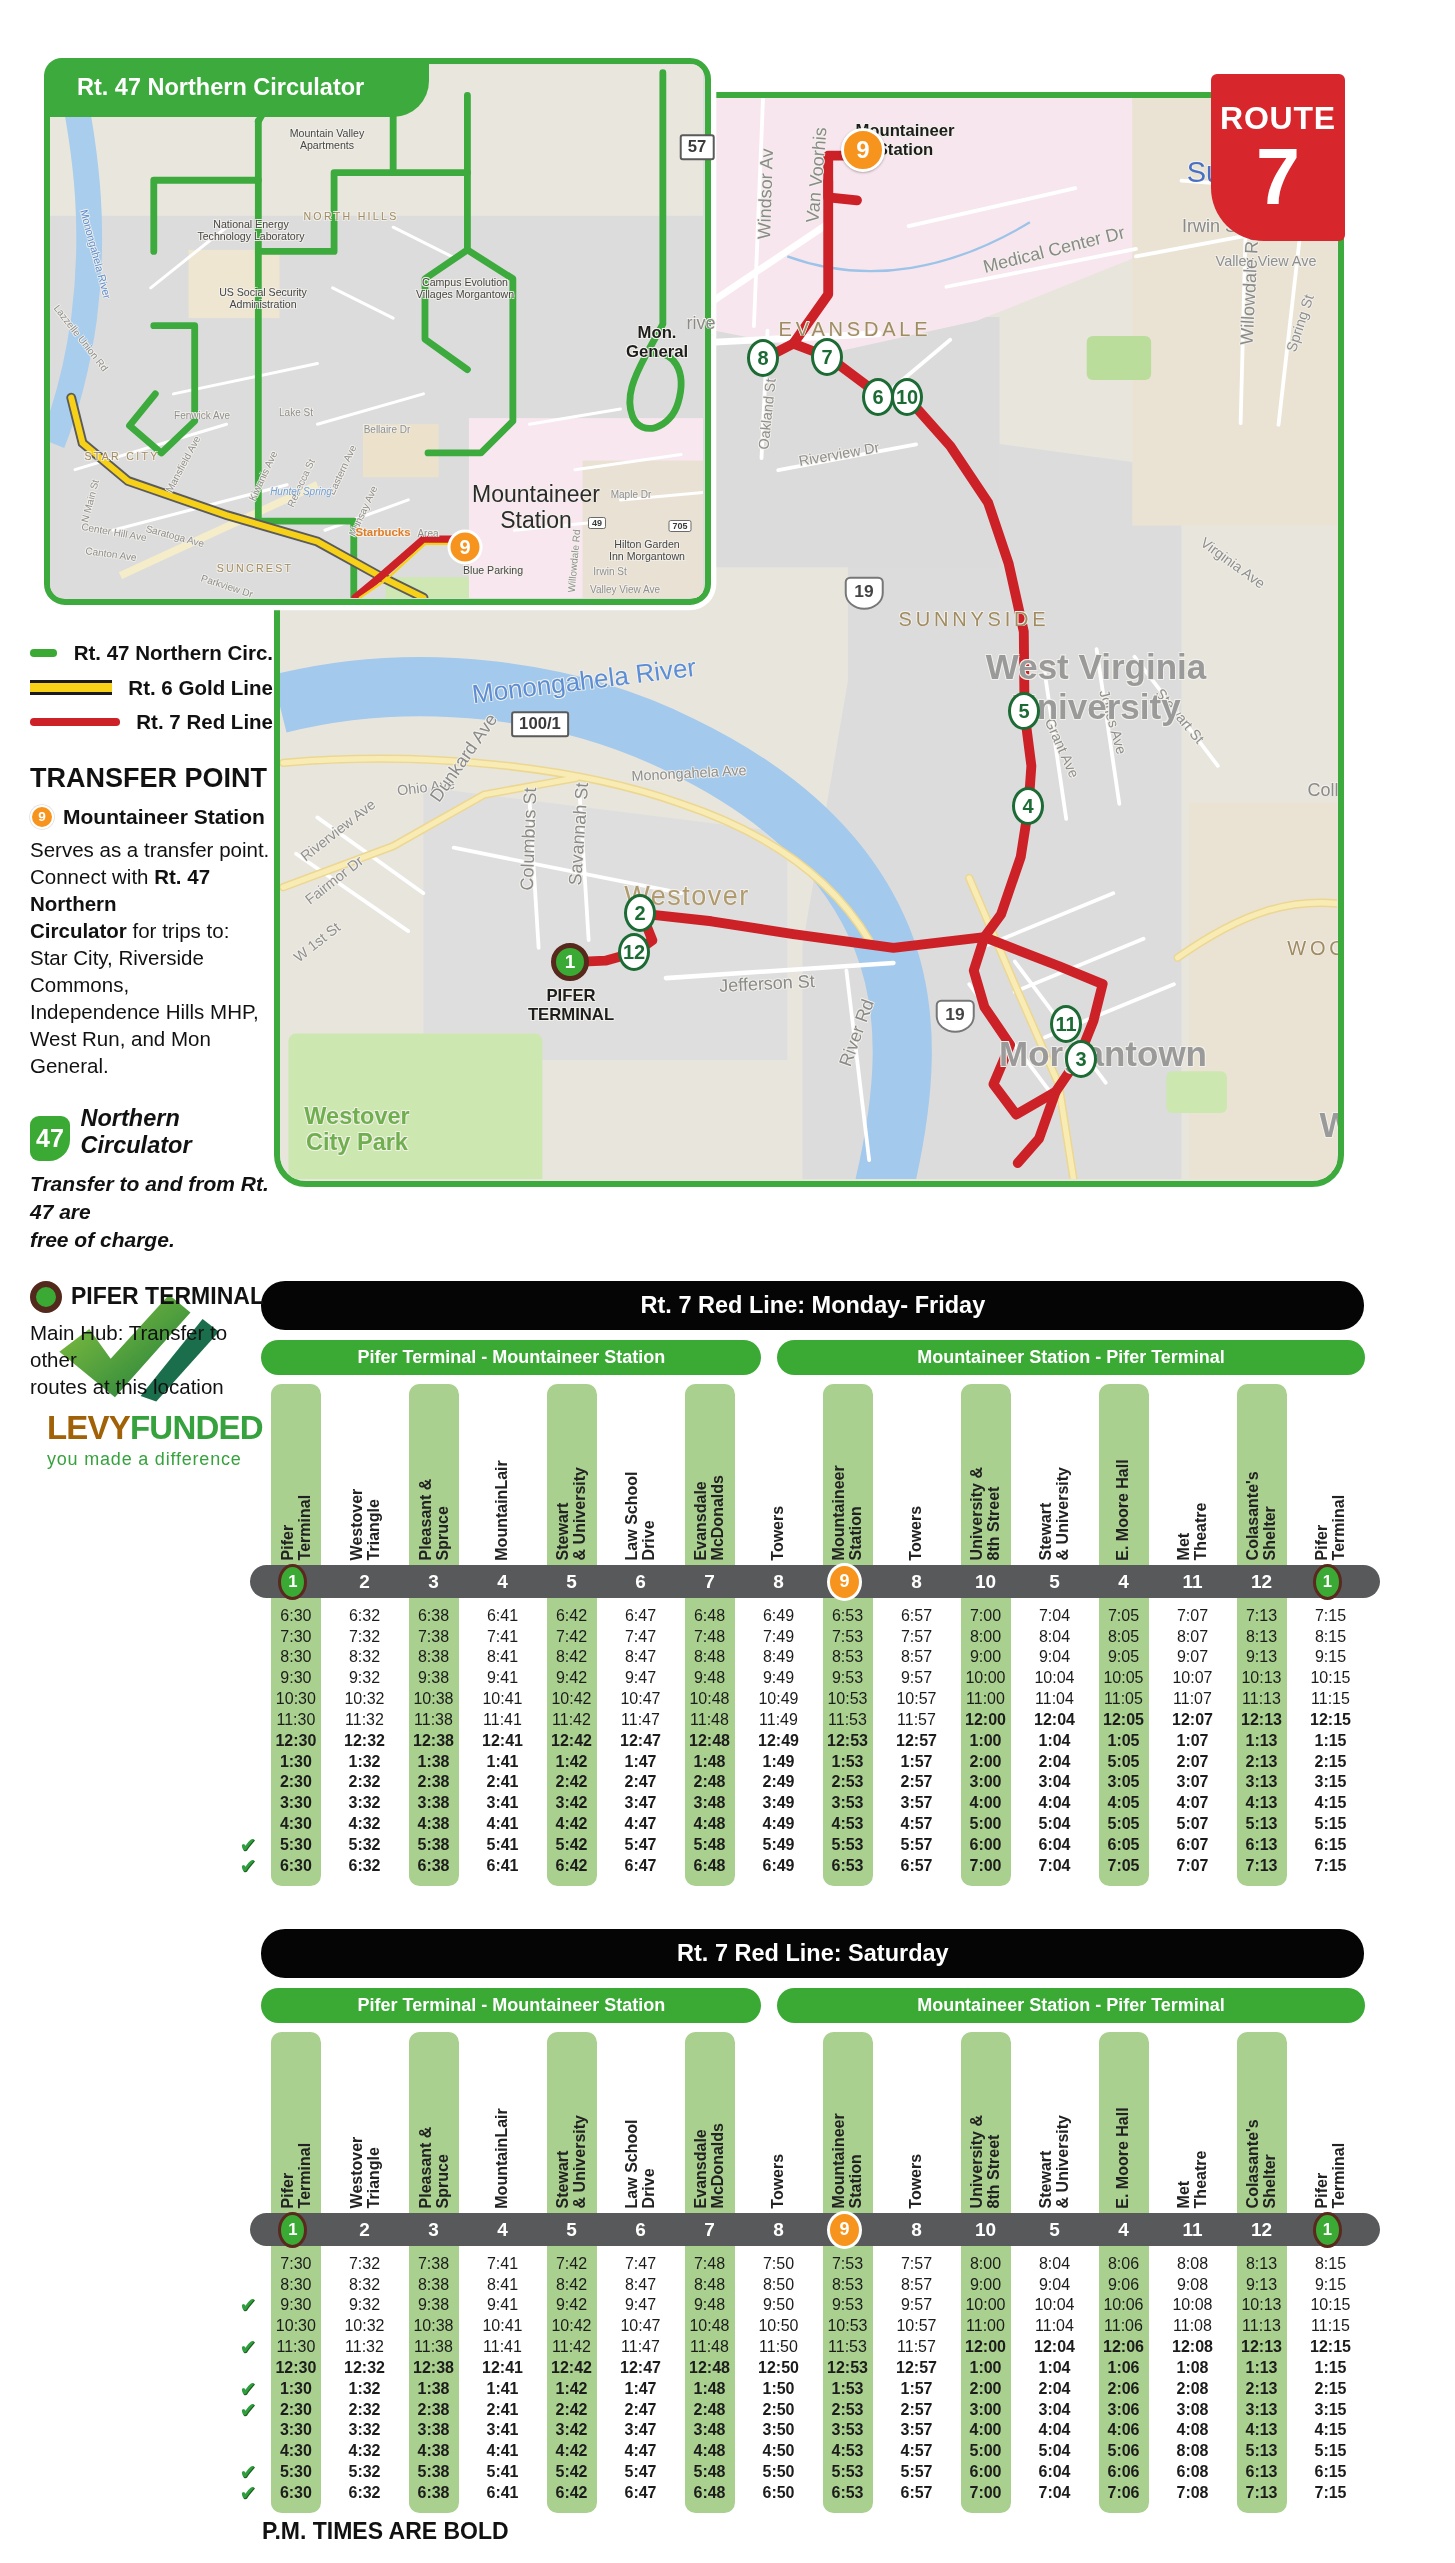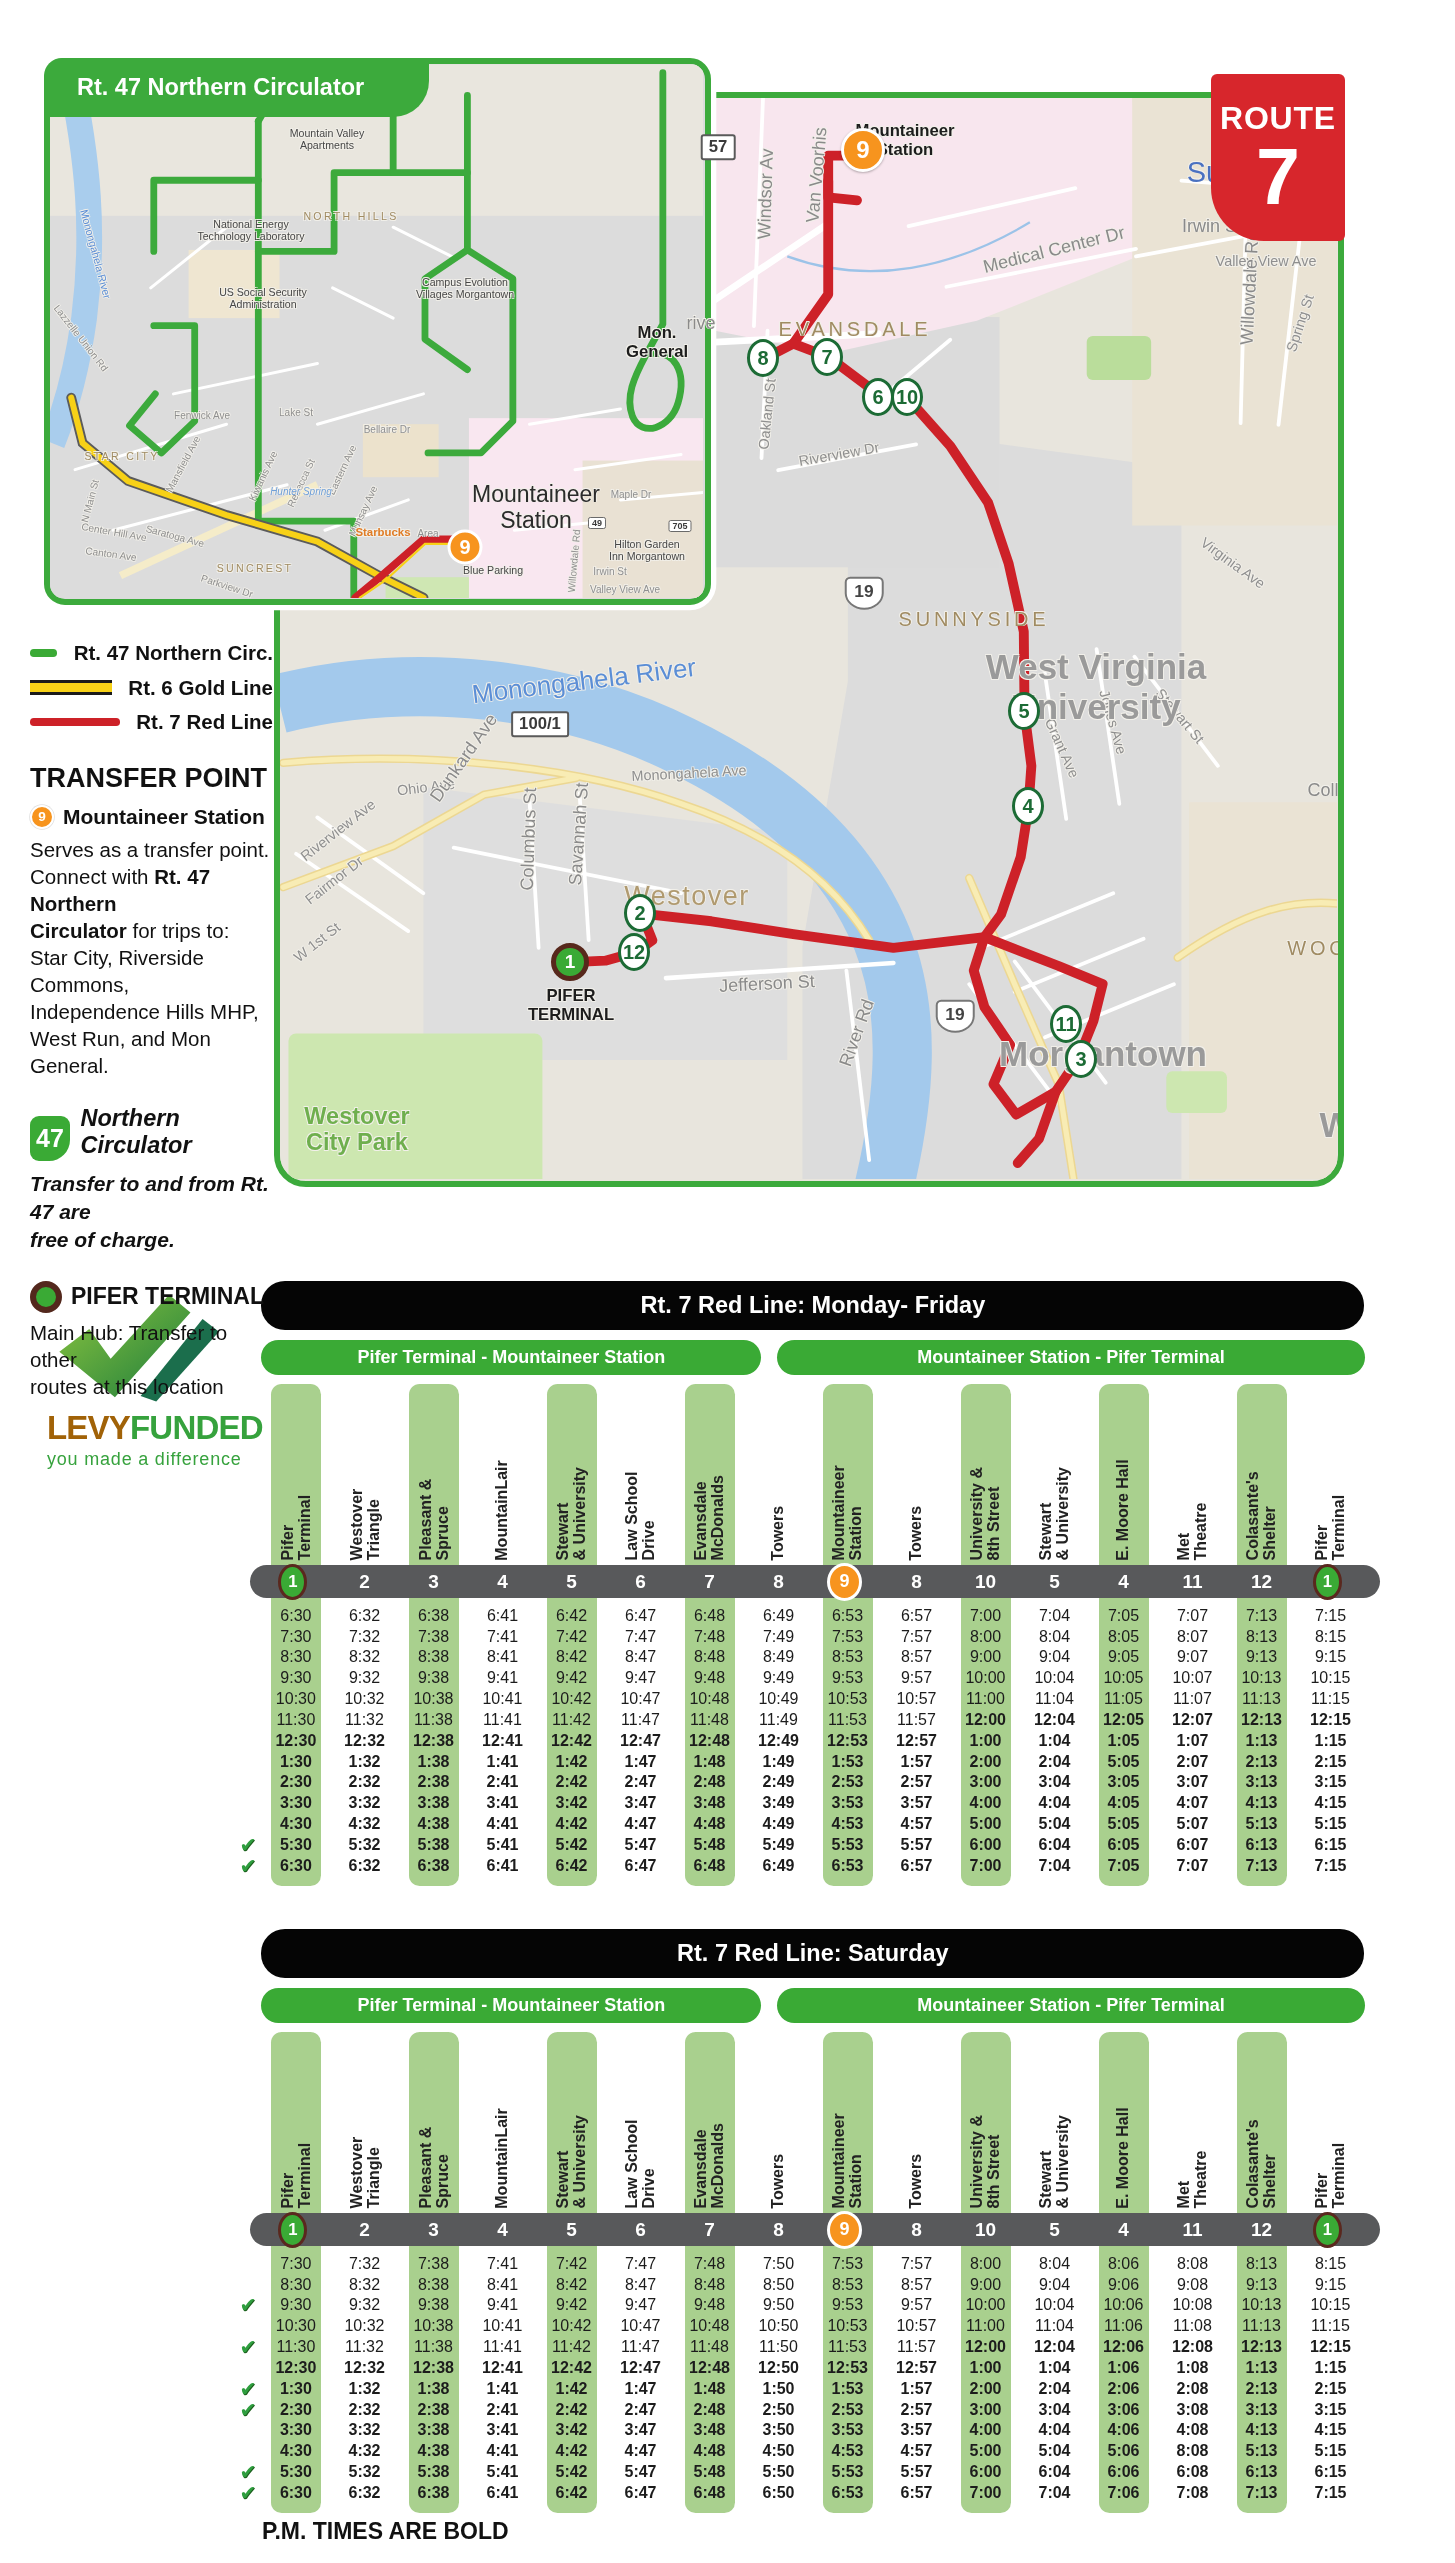--- a/index.html
+++ b/index.html
@@ -178,21 +178,21 @@
       <g stroke="#cd2128" stroke-width="13" fill="none" stroke-linecap="round" stroke-linejoin="round">
         <path d="M1148,207 L1094,207 L1094,262 L1132,266"></path>
         <path d="M1094,240 L1094,390 L1048,455 L1011,474"></path>
         <path d="M1048,455 L1095,473 L1163,524 L1199,527 L1255,590 L1305,665 L1332,745 L1352,835 L1353,942 L1362,1012 L1358,1068 L1348,1132 L1322,1208 L1300,1238"></path>
         <path d="M1300,1238 L1180,1252 L1048,1234 L940,1217 L848,1207 L862,1242 L840,1258 L800,1269 L757,1271"></path>
         <path d="M1300,1238 L1398,1276 L1456,1300 L1444,1348 L1424,1398 L1394,1442 L1342,1472 L1312,1432 L1334,1380 L1300,1330 L1286,1282 L1300,1238"></path>
         <path d="M1394,1442 L1372,1504 L1344,1536"></path>
       </g>
     </svg>
     <div id="main-labels">
-        <div class="lbl shield" style="left: 438px; top: 49px; transform: translate(-50%, -50%);">57</div>
+        <div class="lbl shield" style="left: 417px; top: 49px; transform: translate(-50%, -50%);">57</div>
         <div class="lbl st-lg" style="left: 486px; top: 96px; transform: translate(-50%, -50%) rotate(-88deg);">Windsor Av</div>
         <div class="lbl st-lg" style="left: 537px; top: 77px; transform: translate(-50%, -50%) rotate(-85deg);">Van Voorhis</div>
         <div class="lbl poi" style="left: 625px; top: 42px; transform: translate(-50%, -50%);">Mountaineer
 Station</div>
         <div class="lbl blue-lg" style="left: 964px; top: 74px; transform: translate(-50%, -50%);">Suncrest</div>
         <div class="lbl st-lg" style="left: 932px; top: 128px; transform: translate(-50%, -50%);">Irwin St</div>
         <div class="lbl st" style="left: 986px; top: 163px; transform: translate(-50%, -50%);">Valley View Ave</div>
         <div class="lbl st-lg" style="left: 774px; top: 152px; transform: translate(-50%, -50%) rotate(-14deg);">Medical Center Dr</div>
         <div class="lbl area" style="left: 575px; top: 231px; transform: translate(-50%, -50%);">EVANSDALE</div>
         <div class="lbl st-lg" style="left: 421px; top: 225px; transform: translate(-50%, -50%);">rive</div>

